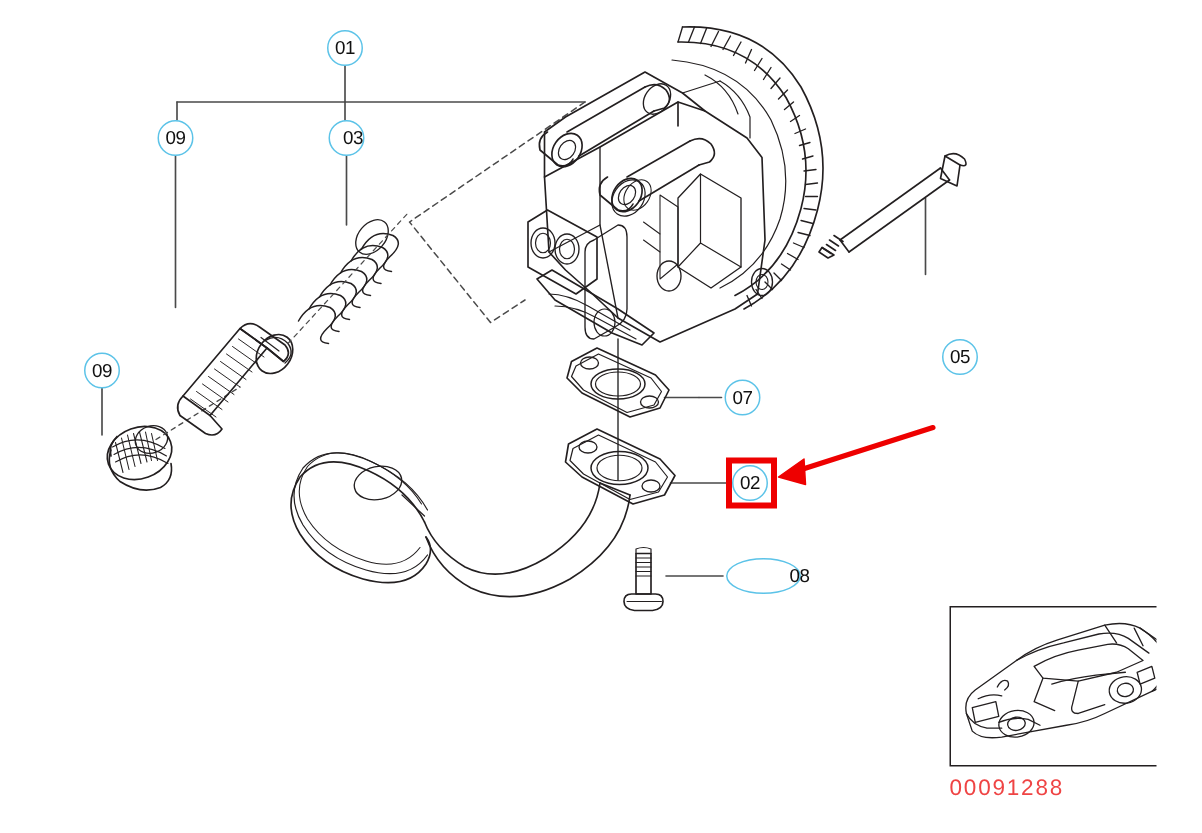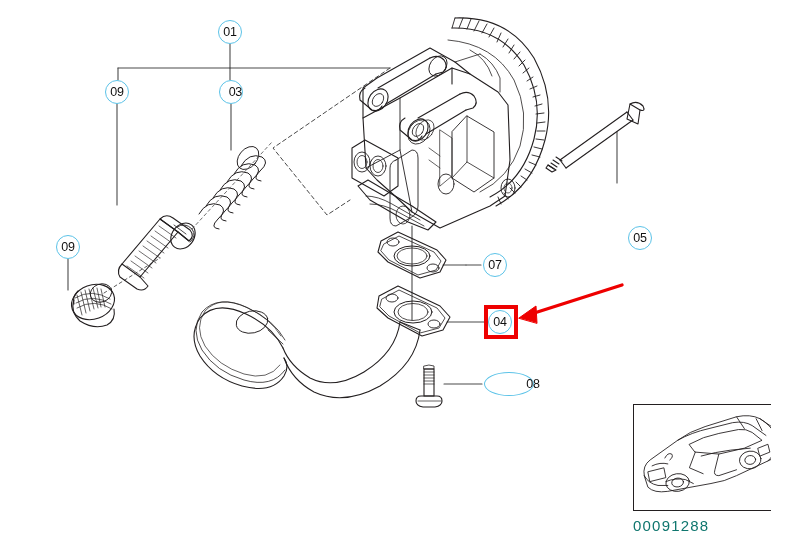--- a/index.html
+++ b/index.html
@@ -58,21 +58,21 @@
   }
   #thumb-svg {
     display: block;
     width: 100%;
     height: 100%;
   }
   #diagram-number {
     position: absolute;
     font-family: "Liberation Sans", sans-serif;
     font-size: 15px;
-    color: #0f766e;
+    color: #ef4444;
     letter-spacing: 1.2px;
     white-space: nowrap;
   }
 </style>
 </head>
 <body>
 
 <div id="canvas">
 
   <svg id="diagram-svg" viewBox="0 0 801 555" xmlns="http://www.w3.org/2000/svg">
@@ -266,21 +266,21 @@
   <div class="callout" style="left:219px; top:80px;justify-content:flex-end;">
     <span>03</span>
   </div>
   <div class="callout" style="left:56px; top:235px;">
     <span>09</span>
   </div>
   <div class="callout" style="left:628px; top:183px;margin-top:43px;">
     <span>05</span>
   </div>
   <div class="callout" style="left:488px; top:310px;">
-    <span>04</span>
+    <span>02</span>
   </div>
   <div class="callout" style="left:483px; top:253px;">
     <span>07</span>
   </div>
   <div class="callout" style="left:484px; top:372px;padding-left:48px;">
     <span>08</span>
   </div>
 
   <div class="highlight-box" style="left:484px; top:305px; width:34px; height:34px;"></div>
 

